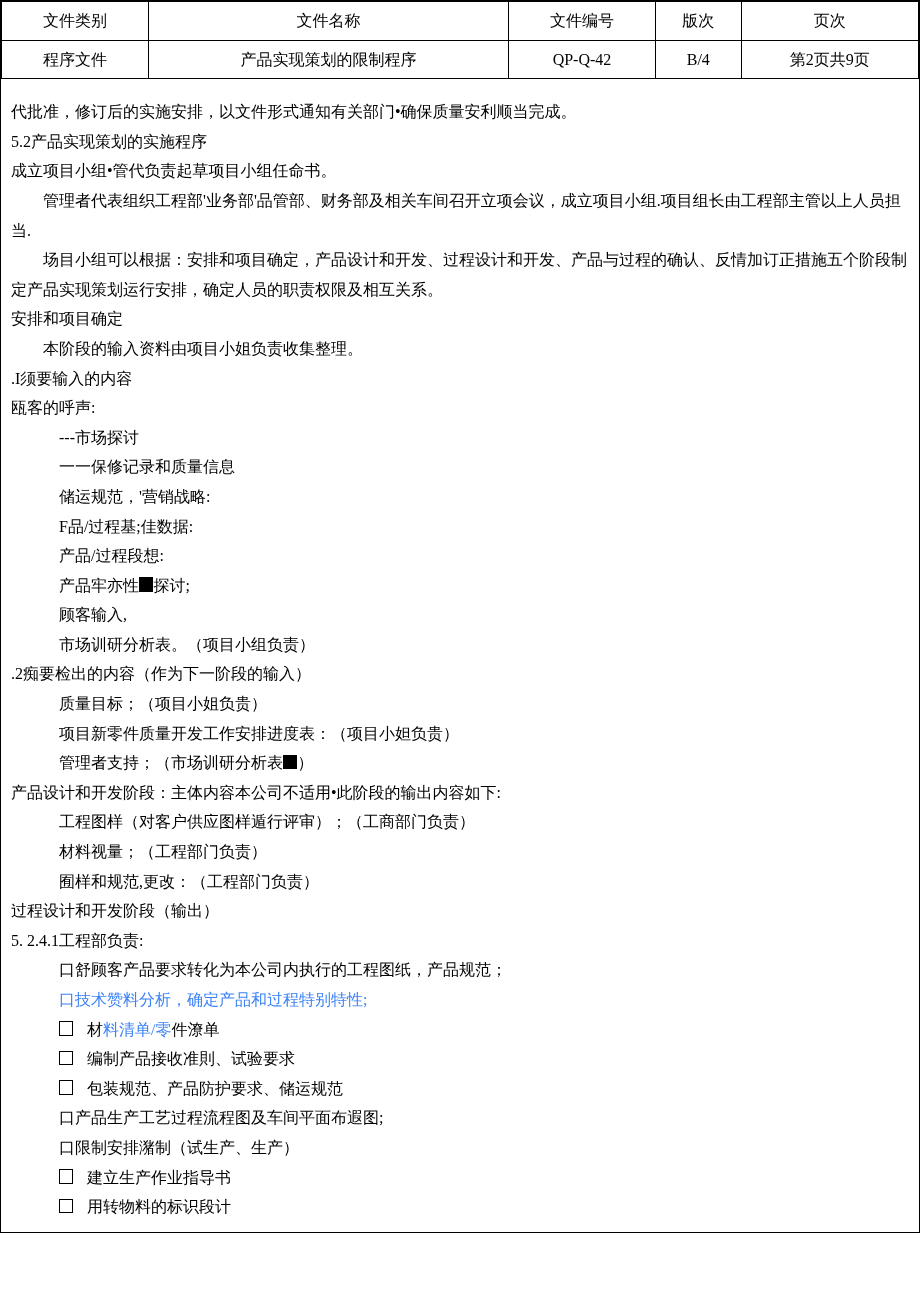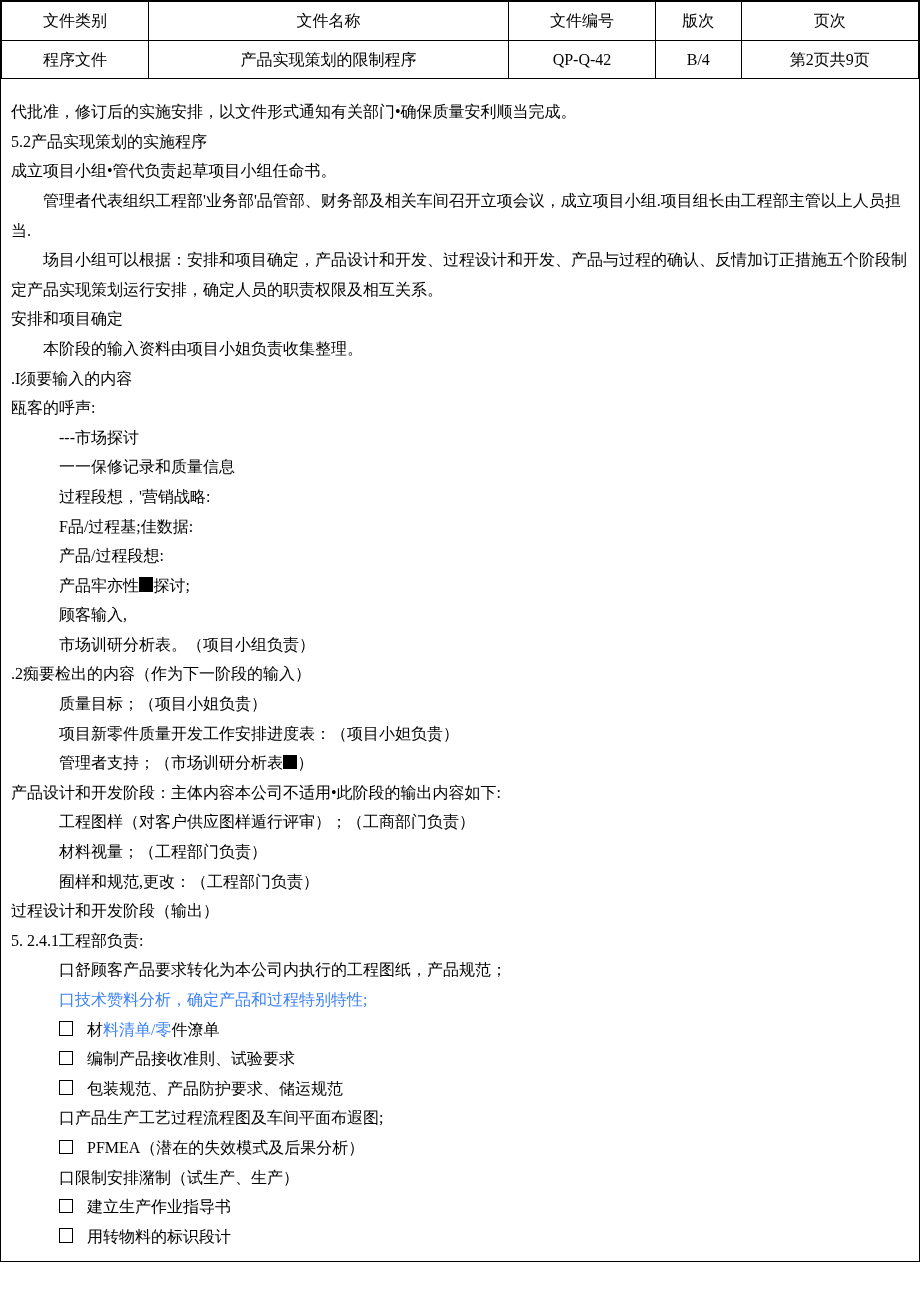--- a/index.html
+++ b/index.html
@@ -88,21 +88,21 @@
     <p>成立项目小组•管代负责起草项目小组任命书。</p>
     <p class="indent">管理者代表组织工程部'业务部'品管部、财务部及相关车间召开立项会议，成立项目小组.项目组长由工程部主管以上人员担当.</p>
     <p class="indent">场目小组可以根据：安排和项目确定，产品设计和开发、过程设计和开发、产品与过程的确认、反情加订正措施五个阶段制定产品实现策划运行安排，确定人员的职责权限及相互关系。</p>
     <p>安排和项目确定</p>
     <p class="indent">本阶段的输入资料由项目小姐负责收集整理。</p>
     <p>.I须要输入的内容</p>
     <p>瓯客的呼声:</p>
     <div class="indent-list">
       <p>---市场探讨</p>
       <p>一一保修记录和质量信息</p>
-      <p>过程段想，'营销战略:</p>
+      <p>储运规范，'营销战略:</p>
       <p>F品/过程基;佳数据:</p>
       <p>产品/过程段想:</p>
       <p>
         <span>产品牢亦性</span><span class="black-square"></span><span>探讨;</span>
       </p>
       <p>顾客输入,</p>
       <p>市场训研分析表。（项目小组负责）</p>
     </div>
     <p>.2痴要检出的内容（作为下一阶段的输入）</p>
     <div class="indent-list">
@@ -130,24 +130,20 @@
       </p>
       <p>
         <span class="check-box"></span>
         <span>编制产品接收准則、试验要求</span>
       </p>
       <p>
         <span class="check-box"></span>
         <span>包装规范、产品防护要求、储运规范</span>
       </p>
       <p>口产品生产工艺过程流程图及车间平面布遐图;</p>
-      <p>
-        <span class="check-box"></span>
-        <span>PFMEA（潜在的失效模式及后果分析）</span>
-      </p>
       <p>口限制安排潴制（试生产、生产）</p>
       <p>
         <span class="check-box"></span>
         <span>建立生产作业指导书</span>
       </p>
       <p>
         <span class="check-box"></span>
         <span>用转物料的标识段计</span>
       </p>
     </div>

